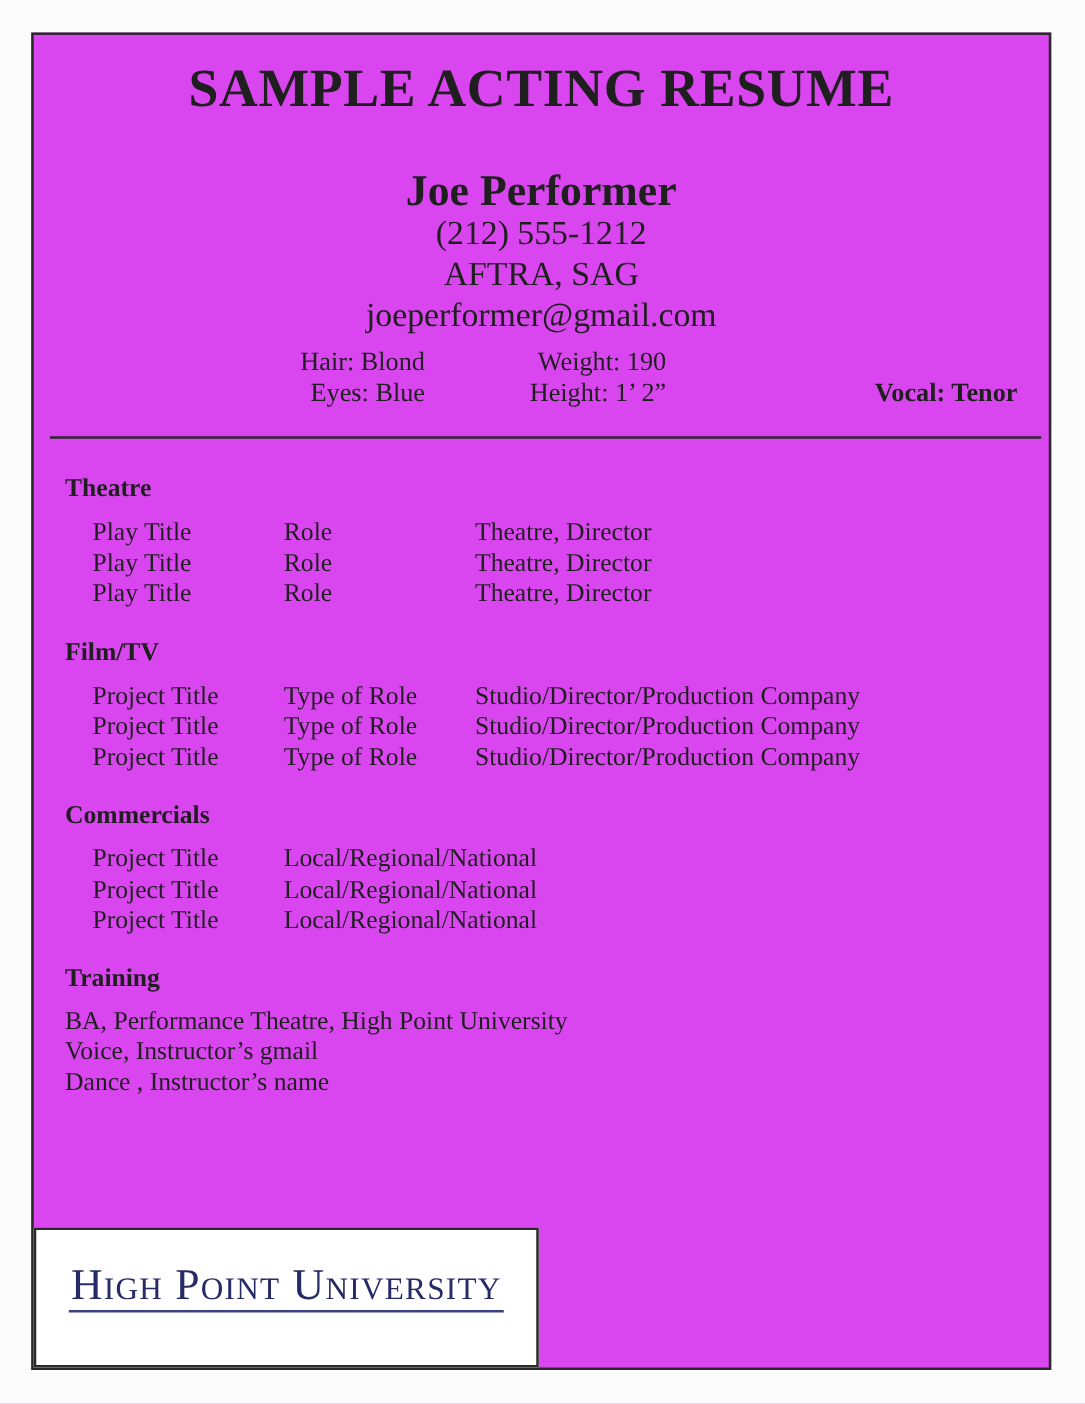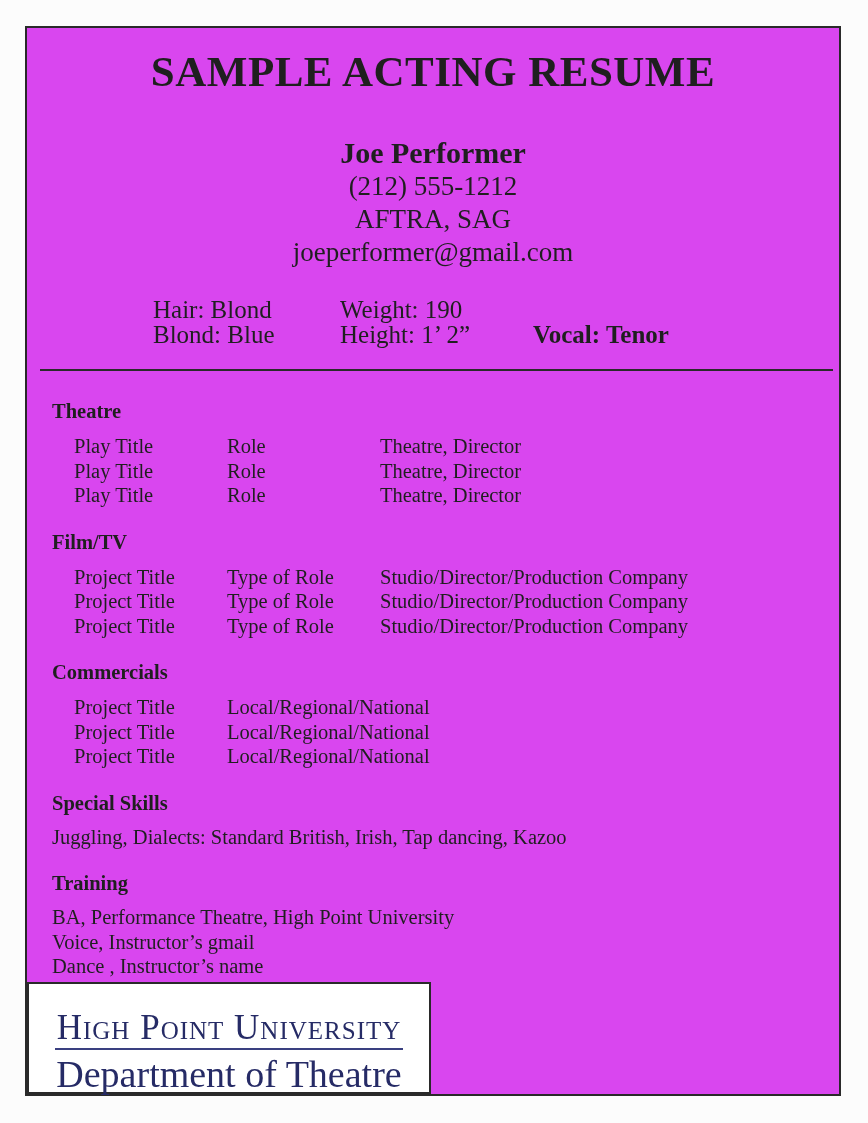--- a/index.html
+++ b/index.html
@@ -24,24 +24,24 @@
   .doc-title {
     margin-top: 18px;
     text-align: center;
     font-size: 43px;
     font-weight: bold;
     line-height: 52px;
     letter-spacing: 0.5px;
   }
 
   .contact { margin-top: 38px; text-align: center; }
-  .contact-name { font-size: 30px; font-weight: bold; line-height: 34px; }
+  .contact-name { font-size: 35px; font-weight: bold; line-height: 34px; }
   .contact-line { font-size: 27px; line-height: 33px; }
 
-  .stats { margin-top: 28px; margin-left: 101px; font-size: 25px; }
+  .stats { margin-top: 8px; margin-left: 101px; font-size: 21px; text-align: right; }
   .stats-row { display: flex; line-height: 25px; }
   .stat-c1 { width: 187px; }
   .stat-c2 { width: 193px; }
   .stat-c3 { flex: 1; font-weight: bold; }
 
   .rule {
     margin: 22px 6px 0 13px;
     border-top: 2px solid #2a2a2a;
     height: 0;
   }
@@ -102,21 +102,21 @@
   </div>
 
   <div class="content">
     <div class="stats">
       <div class="stats-row">
         <span class="stat-c1">Hair: Blond</span>
         <span class="stat-c2">Weight: 190</span>
         <span class="stat-c3"></span>
       </div>
       <div class="stats-row">
-        <span class="stat-c1">Blond: Blue</span>
+        <span class="stat-c1">Eyes: Blue</span>
         <span class="stat-c2">Height: 1’ 2”</span>
         <span class="stat-c3">Vocal: Tenor</span>
       </div>
     </div>
   </div>
 
   <div class="rule"></div>
 
   <div class="content">
 
@@ -173,34 +173,29 @@
           <span class="c1">Project Title</span>
           <span class="c3">Local/Regional/National</span>
         </div>
         <div class="row">
           <span class="c1">Project Title</span>
           <span class="c3">Local/Regional/National</span>
         </div>
       </div>
     </div>
 
-    <div>
-      <div class="sec-heading tight">Special Skills</div>
-      <div class="plain-line sec-text">Juggling, Dialects: Standard British, Irish, Tap dancing, Kazoo</div>
-    </div>
 
     <div>
       <div class="sec-heading tight">Training</div>
       <div class="sec-text">
         <div class="plain-line">BA, Performance Theatre, High Point University</div>
         <div class="plain-line">Voice, Instructor’s gmail</div>
         <div class="plain-line">Dance , Instructor’s name</div>
       </div>
     </div>
 
   </div>
 
   <div class="logo-box">
     <span class="logo-institution">High Point University</span>
-    <div class="logo-department">Department of Theatre</div>
   </div>
 
 </div>
 
 </body></html>

